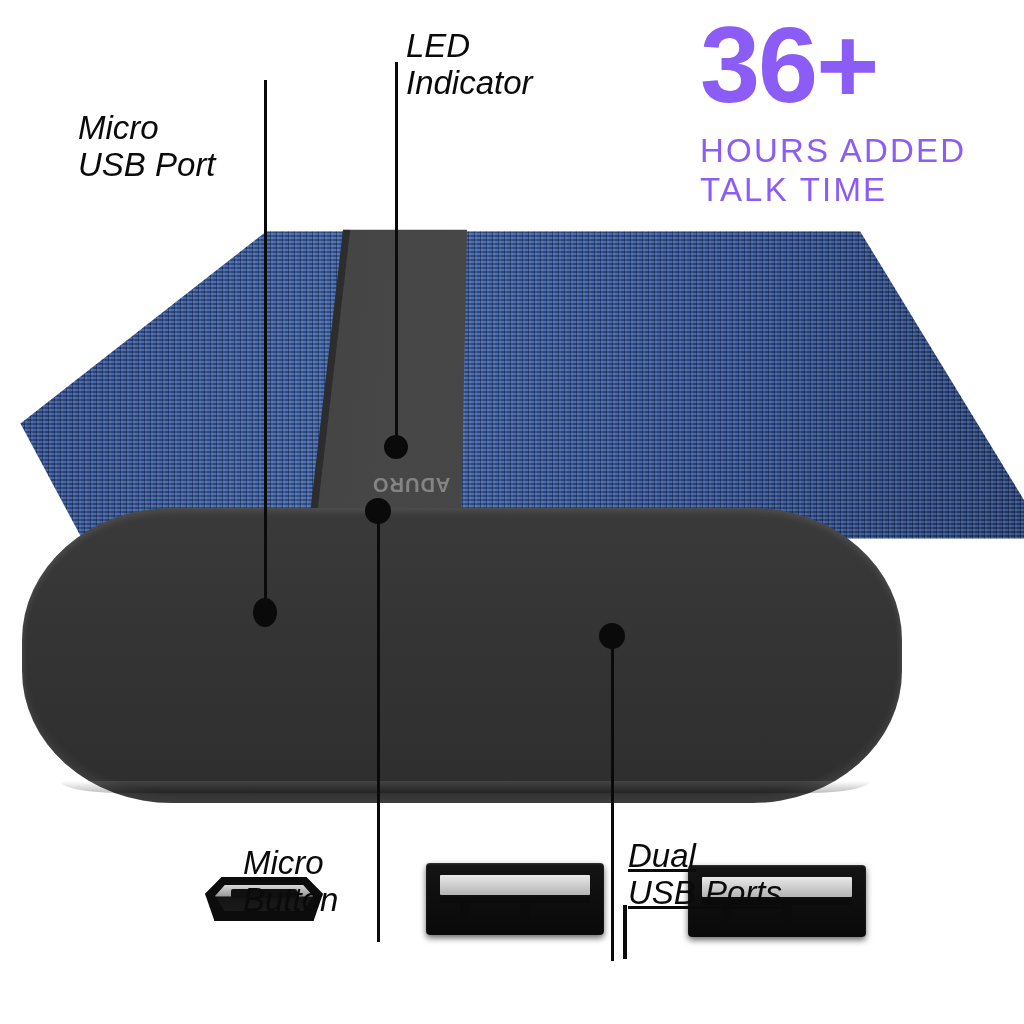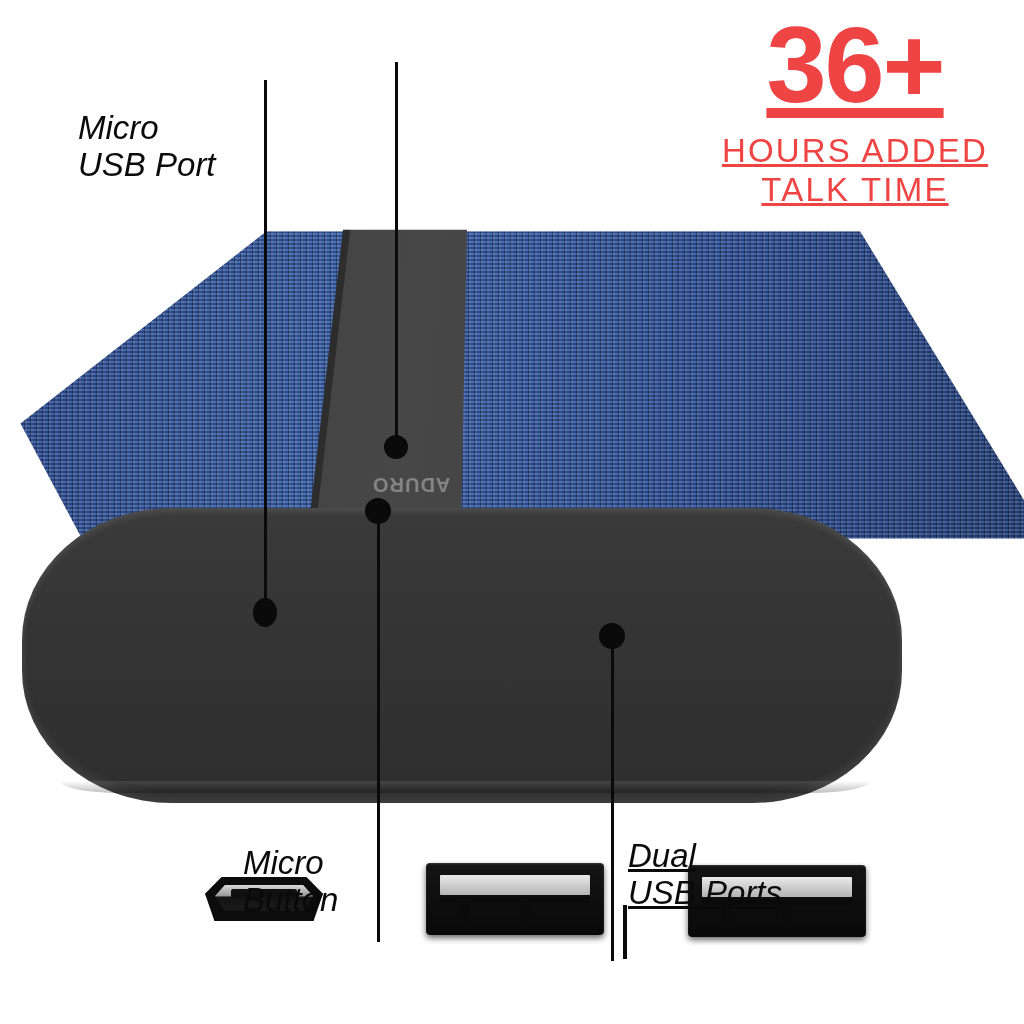--- a/index.html
+++ b/index.html
@@ -8,21 +8,21 @@
     background:#ffffff;
     font-family:"Liberation Sans","DejaVu Sans",sans-serif;
     overflow:hidden;
     position:relative;
   }
   #stage{position:absolute;left:0;top:0;width:1024px;height:1024px;}
 
   
   .headline{
     position:absolute; left:700px; top:14px; width:310px;
-    text-align:center; color:#ef4444;text-decoration:underline;
+    text-align:left; color:#8b5cf6;
   }
   .headline .big{
     font-size:108px; font-weight:bold; line-height:0.95;
     letter-spacing:-2px; display:block;
   }
   .headline .sub{
     display:block; font-size:33px; font-weight:300;
     letter-spacing:2.2px; line-height:1.2; margin-top:14px;
   }
 
@@ -252,20 +252,22 @@
   <div class="leader" id="line-power"></div>
   <div class="leader" id="line-dual"></div>
 
   <div class="dot" id="dot-micro"></div>
   <div class="dot" id="dot-led"></div>
   <div class="dot" id="dot-power"></div>
   <div class="dot" id="dot-dual"></div>
 
   <div class="label" id="lbl-micro">Micro
 USB Port</div>
+  <div class="label" id="lbl-led">LED
+Indicator</div>
   <div class="label" id="lbl-power">Micro
 Button</div>
   <div class="label" id="lbl-dual">Dual
 USB Ports</div>
 
   <div class="amp-spec">
     <span class="amp-bar"></span>
   </div>
 
   <div class="headline">

